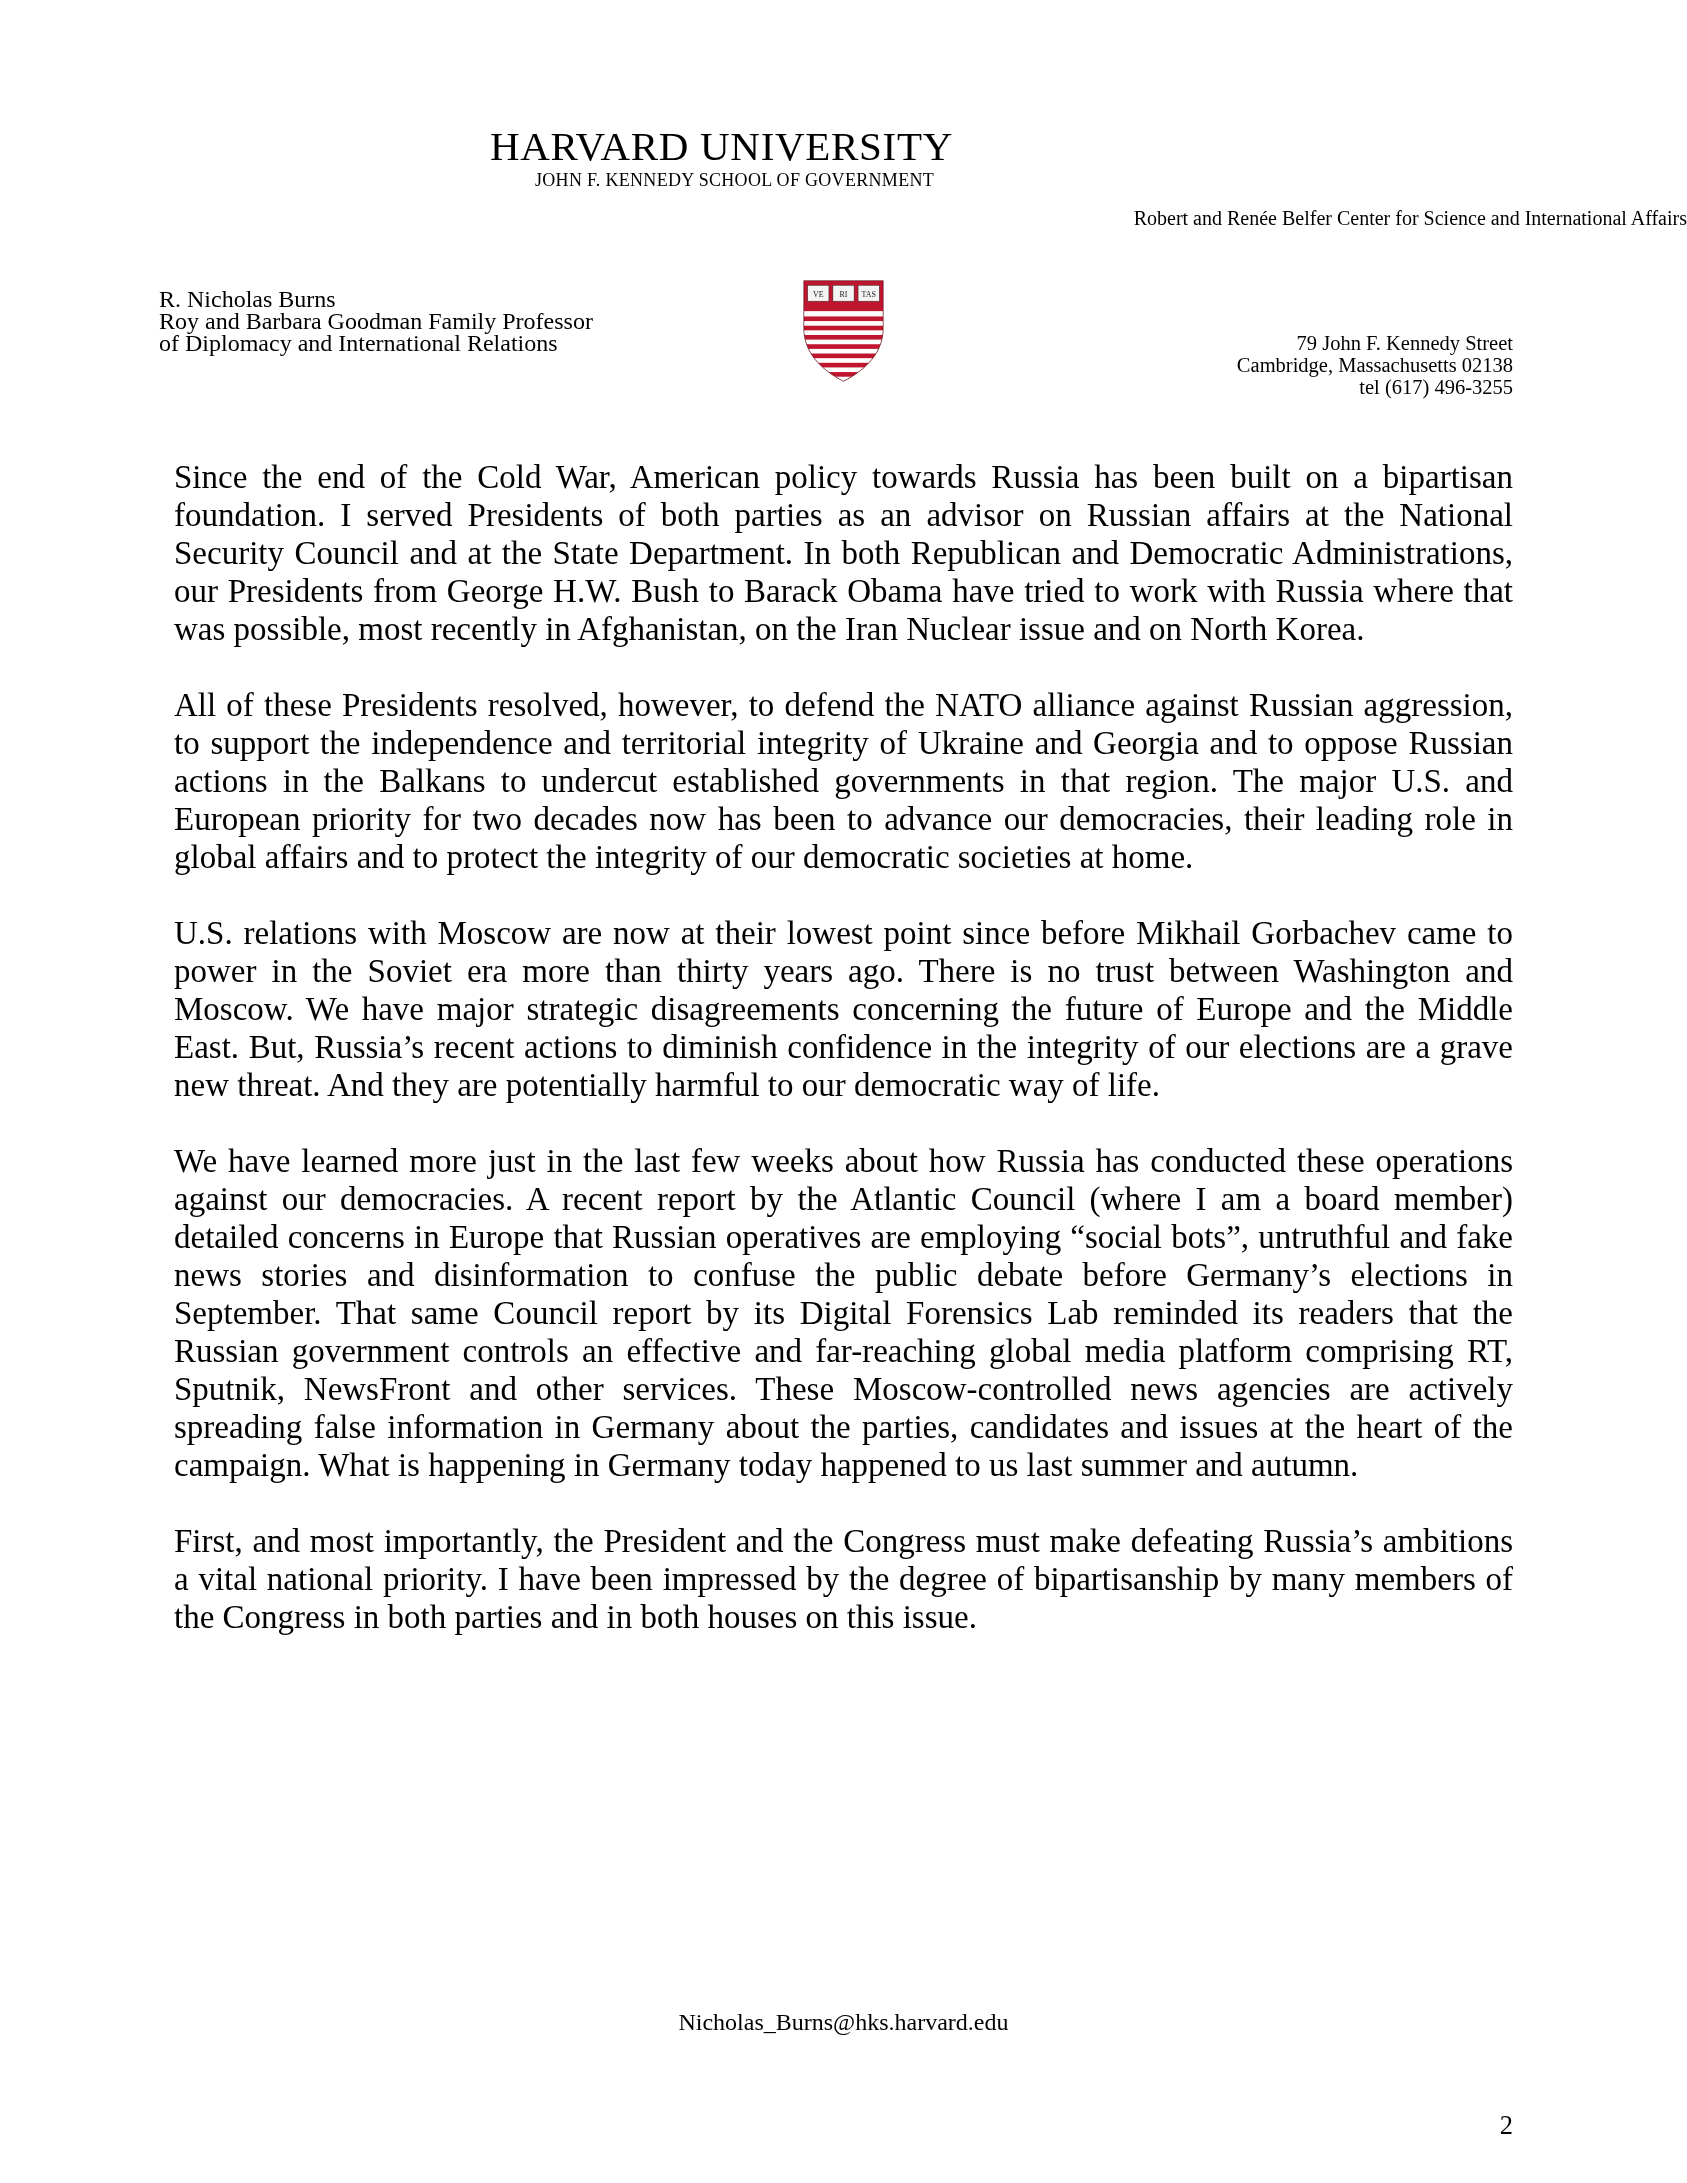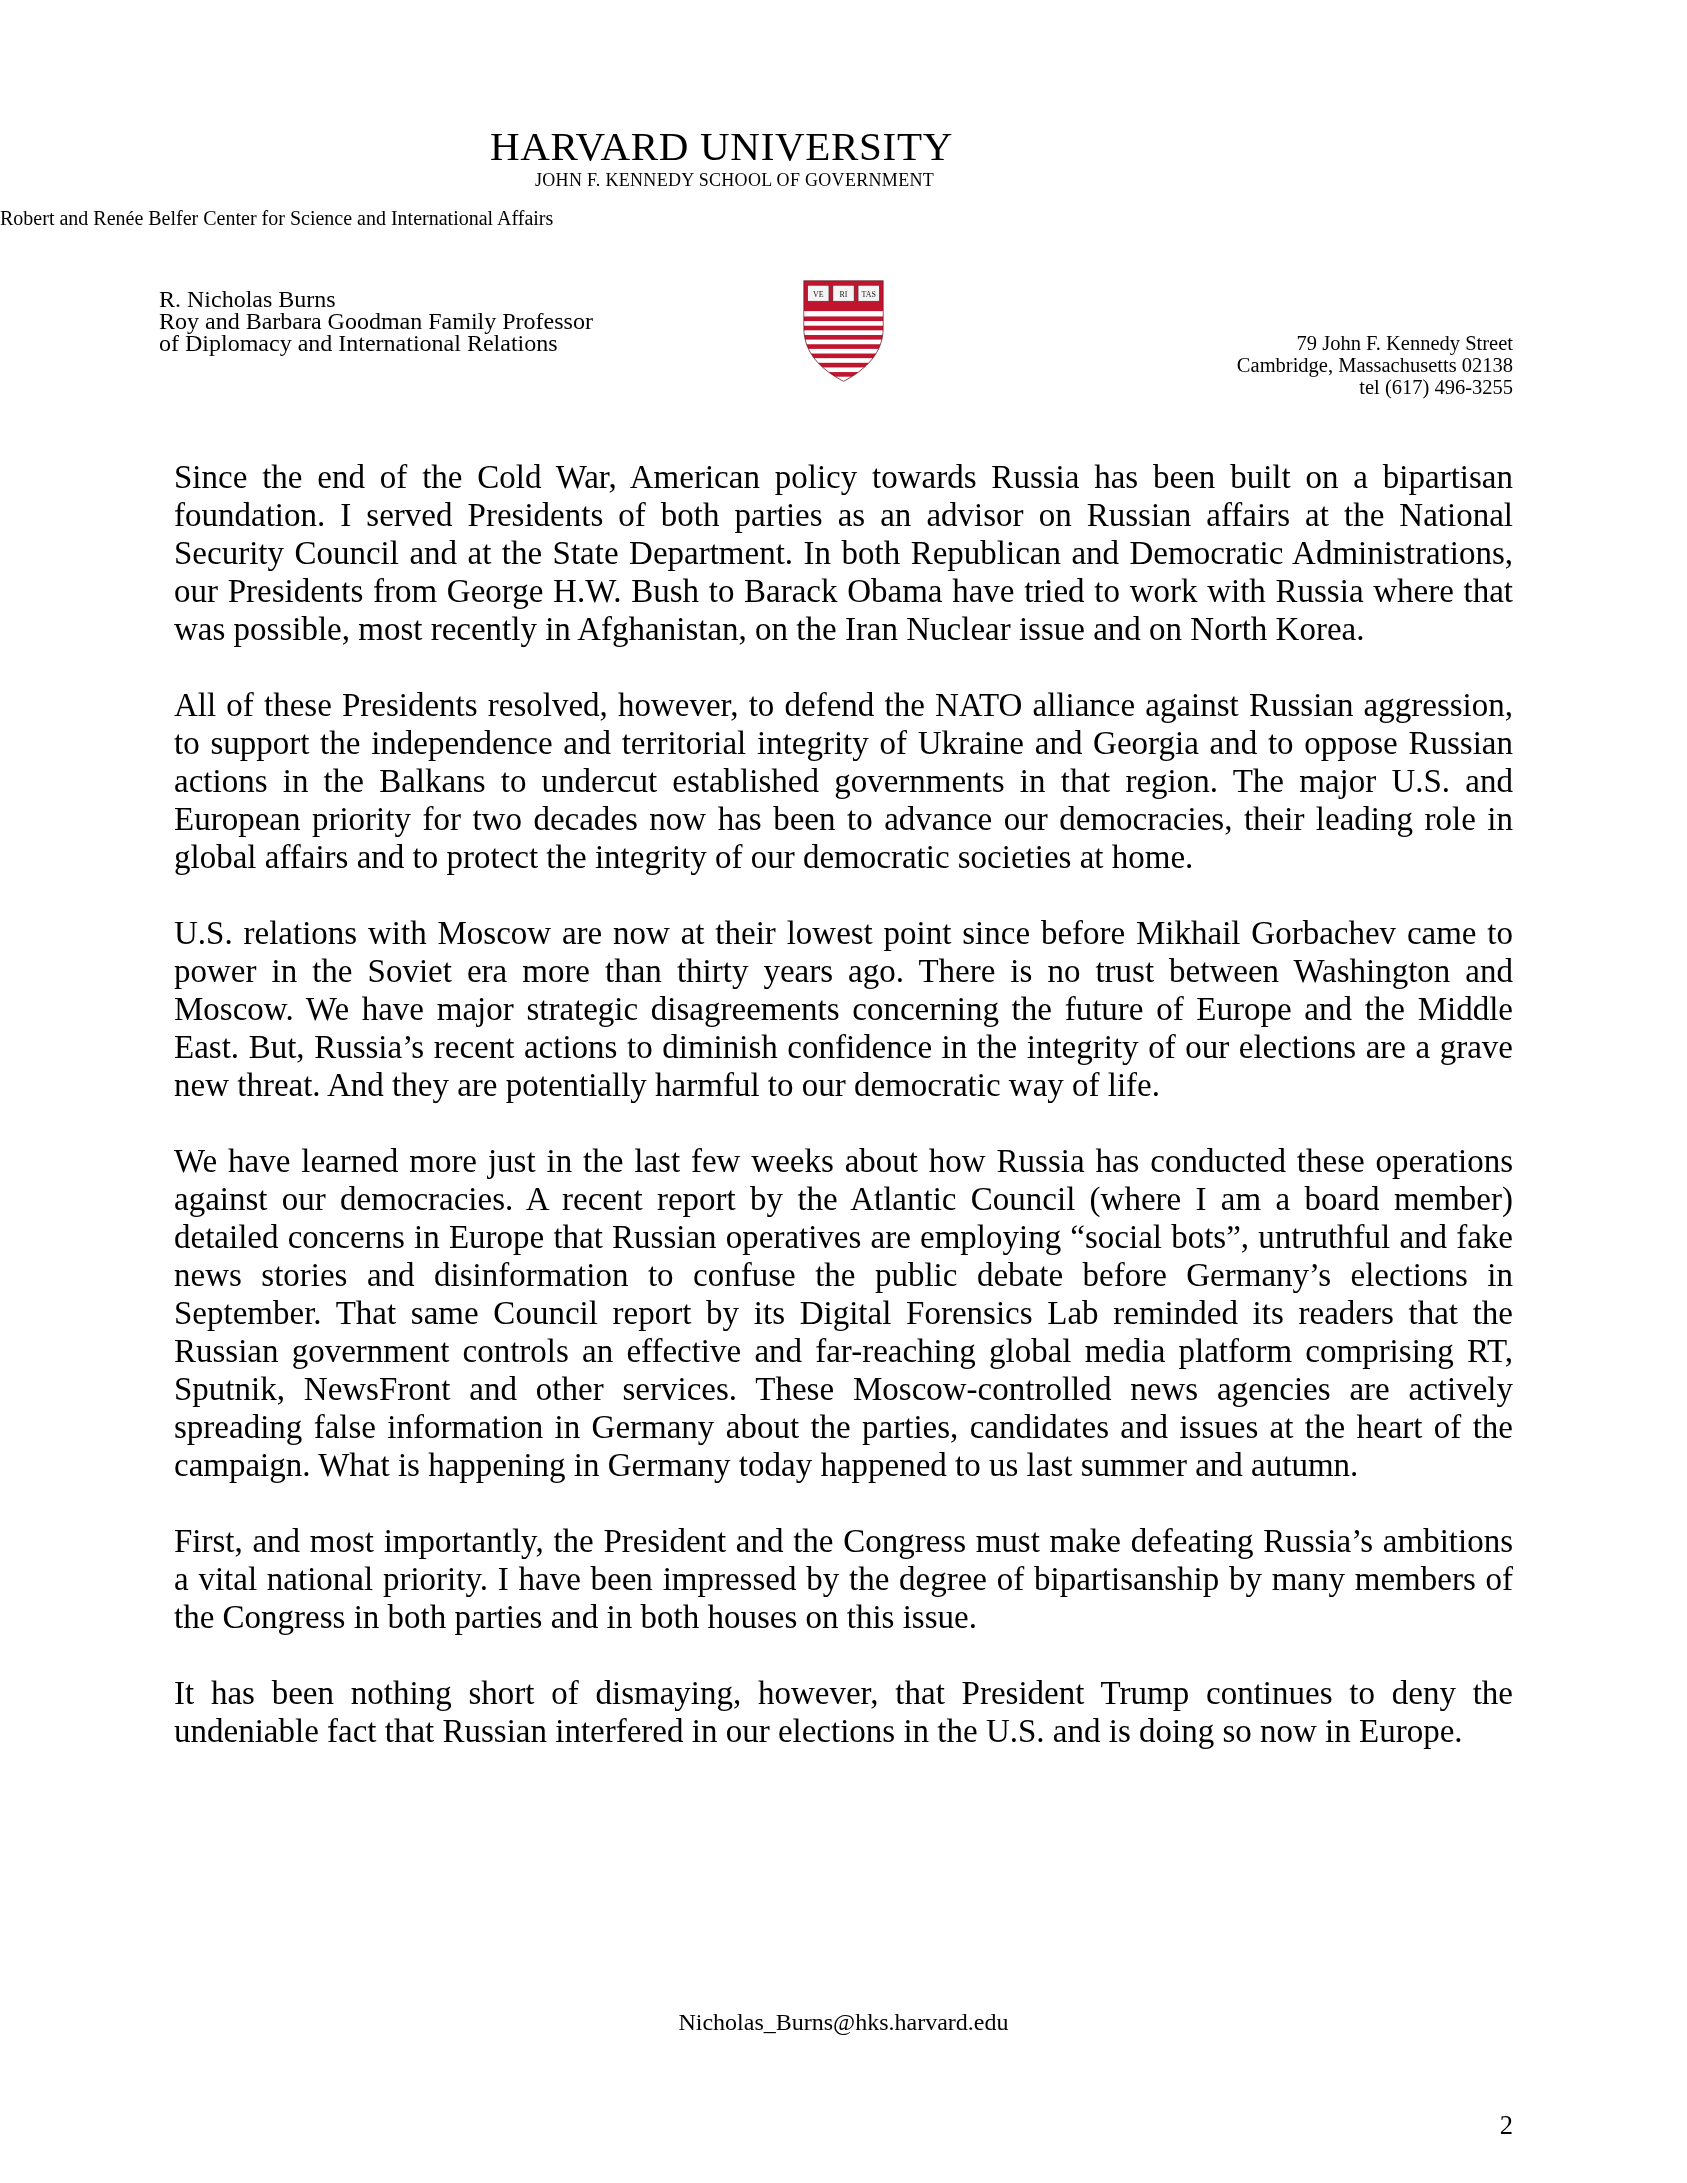--- a/index.html
+++ b/index.html
@@ -7,21 +7,21 @@
   .letterhead { position: absolute; left: 0; top: 0; width: 1687px; }
   .lh-title {
     position: absolute; left: 0; width: 1443px; top: 123px; text-align: center;
     font-family: "Liberation Serif", serif; font-size: 41px; line-height: 46px; letter-spacing: 0.7px;
   }
   .lh-school {
     position: absolute; left: 0; width: 1469px; top: 167px; text-align: center;
     font-family: "Liberation Serif", serif; font-size: 18px; line-height: 26.5px; letter-spacing: 0.3px;
   }
   .lh-center {
-    position: absolute; left: 0; width: 1687px; top: 205px; text-align: left;
+    position: absolute; left: 0; width: 1687px; top: 205px; text-align: right;
     font-family: "Liberation Serif", serif; font-size: 20px; line-height: 26.5px;
   }
   .lh-left {
     position: absolute; left: 159px; top: 288px;
     font-family: "Liberation Serif", serif; font-size: 24px; line-height: 22px;
   }
   .lh-right {
     position: absolute; right: 174px; top: 288px; text-align: right;
     font-family: "Liberation Serif", serif; font-size: 20.5px; line-height: 22px; margin-top: 44px;
   }
@@ -92,18 +92,17 @@
     <div>tel (617) 496-3255</div>
   </div>
 </div>
 
 <div class="body-text">
   <p>Since the end of the Cold War, American policy towards Russia has been built on a bipartisan foundation.  I served Presidents of both parties as an advisor on Russian affairs at the National Security Council and at the State Department.  In both Republican and Democratic Administrations, our Presidents from George H.W. Bush to Barack Obama have tried to work with Russia where that was possible, most recently in Afghanistan, on the Iran Nuclear issue and on North Korea.</p>
   <p>All of these Presidents resolved, however, to defend the NATO alliance against Russian aggression, to support the independence and territorial integrity of Ukraine and Georgia and to oppose Russian actions in the Balkans to undercut established governments in that region.  The major U.S. and European priority for two decades now has been to advance our democracies, their leading role in global affairs and to protect the integrity of our democratic societies at home.</p>
   <p>U.S. relations with Moscow are now at their lowest point since before Mikhail Gorbachev came to power in the Soviet era more than thirty years ago.  There is no trust between Washington and Moscow. We have major strategic disagreements concerning the future of Europe and the Middle East.  But, Russia’s recent actions to diminish confidence in the integrity of our elections are a grave new threat. And they are potentially harmful to our democratic way of life.</p>
   <p>We have learned more just in the last few weeks about how Russia has conducted these operations against our democracies.  A recent report by the Atlantic Council (where I am a board member) detailed concerns in Europe that Russian operatives are employing  “social bots”, untruthful and fake news stories and disinformation to confuse the public debate before Germany’s elections in September.   That same Council report by its Digital Forensics Lab reminded its readers that the Russian government controls an effective and far-reaching global media platform comprising RT, Sputnik, NewsFront and other services.   These Moscow-controlled news agencies are actively spreading false information in Germany about the parties, candidates and issues at the heart of the campaign.  What is happening in Germany today happened to us last summer and autumn.</p>
   <p>First, and most importantly, the President and the Congress must make defeating Russia’s ambitions a vital national priority.   I have been impressed by the degree of bipartisanship by many members of the Congress in both parties and in both houses on this issue.</p>
-  <p>It has been nothing short of dismaying, however, that President Trump continues to deny the undeniable fact that Russian interfered in our elections in the U.S. and is doing so now in Europe.</p>
 </div>
 
 <div class="footer-email">Nicholas_Burns@hks.harvard.edu</div>
 <div class="page-number">2</div>
 
 
 </body></html>

